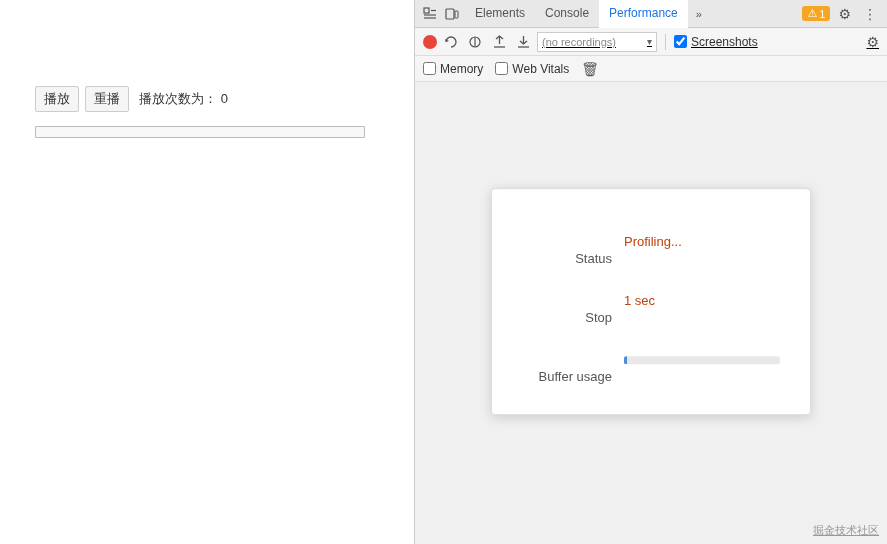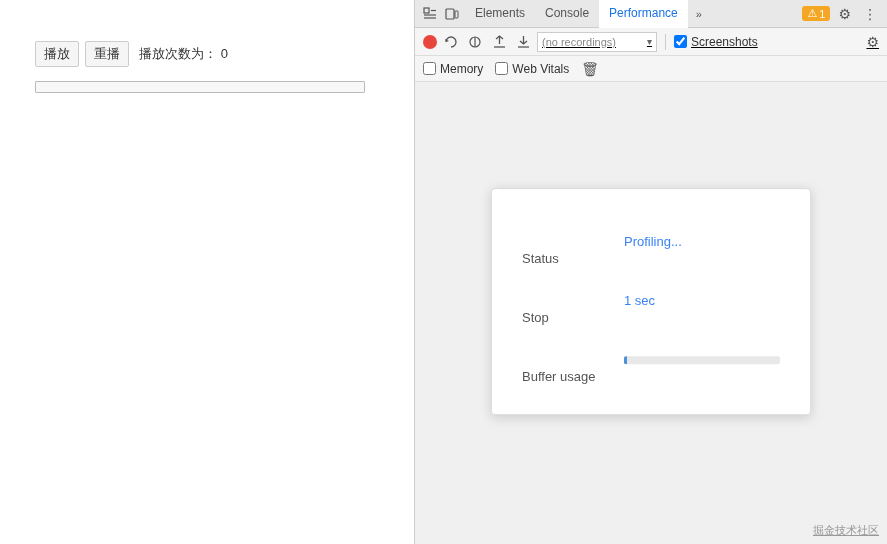--- a/index.html
+++ b/index.html
@@ -17,21 +17,21 @@
     .left-panel {
       width: 415px;
       height: 544px;
       background: #ffffff;
       border-right: 1px solid #ccc;
       flex-shrink: 0;
       position: relative;
     }
 
     .left-content {
-      padding: 41px 35px 20px 35px;
+      padding: 86px 35px 20px 35px;
     }
 
     .play-controls {
       display: flex;
       align-items: center;
       gap: 6px;
       margin-bottom: 14px;
     }
 
     .play-btn, .replay-btn {
@@ -269,26 +269,27 @@
     .dialog-row {
       display: flex;
       align-items: center;
       margin-bottom: 10px;
       font-size: 13px;
     }
 
     .dialog-label {
       color: #555;
       width: 90px;
+      text-align: right;
       margin-right: 12px;
       margin-top: 34px;
     }
 
     .dialog-value {
-      color: #3b82f6;
+      color: #c2410c;
       text-align: center;
     }
 
     .buffer-bar-container {
       flex: 1;
       height: 8px;
       background: #e8e8e8;
       border-radius: 2px;
       overflow: hidden;
     }

